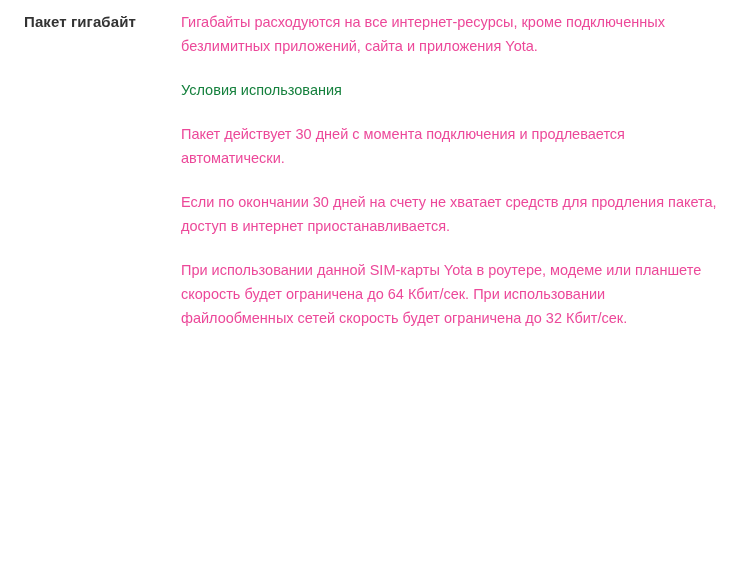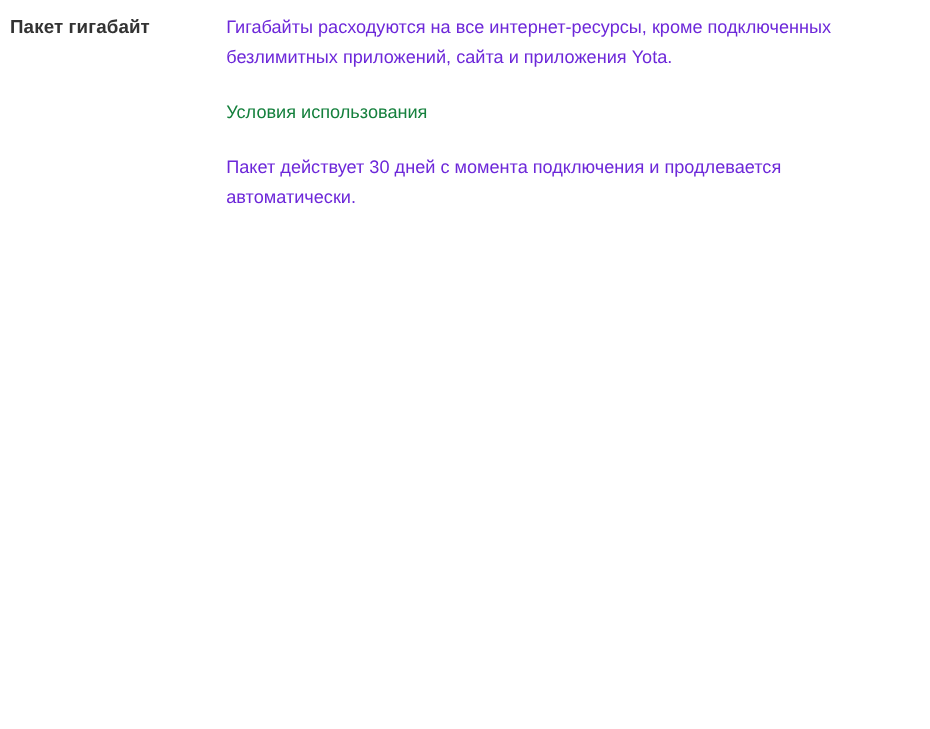--- a/index.html
+++ b/index.html
@@ -16,53 +16,58 @@
   .section-row {
     display: flex;
     align-items: flex-start;
     padding-top: 10px;
     box-sizing: border-box;
   }
   .label-col {
     flex: 0 0 181px;
     width: 181px;
     box-sizing: border-box;
-    padding-left: 8px;
+    padding-left: 24px;
   }
   .section-label {
     margin: 0;
     font-size: 15px;
     font-weight: bold;
     line-height: 24px;
     color: #333333;
     letter-spacing: 0.1px;
   }
   .content-col {
     flex: 1 1 auto;
     max-width: 563px;
     box-sizing: border-box;
   }
   .content-col p {
     margin: 0 0 20px 0;
     font-size: 14.5px;
     line-height: 24px;
-    color: #6d28d9;
+    color: #ec4899;
     white-space: pre-line;
   }
   .content-col p.muted {
     color: #15803d;
   }
 </style>
 </head>
 <body>
 
 <div class="section-row">
   <div class="label-col">
     <h3 class="section-label">Пакет гигабайт</h3>
   </div>
   <div class="content-col">
     <p>Гигабайты расходуются на все интернет-ресурсы, кроме подключенных
 безлимитных приложений, сайта и приложения Yota.</p>
     <p class="muted">Условия использования</p>
     <p>Пакет действует 30 дней с момента подключения и продлевается
 автоматически.</p>
+    <p>Если по окончании 30 дней на счету не хватает средств для продления пакета,
+доступ в интернет приостанавливается.</p>
+    <p>При использовании данной SIM-карты Yota в роутере, модеме или планшете
+скорость будет ограничена до 64 Кбит/сек. При использовании
+файлообменных сетей скорость будет ограничена до 32 Кбит/сек.</p>
   </div>
 </div>
 
 </body></html>

